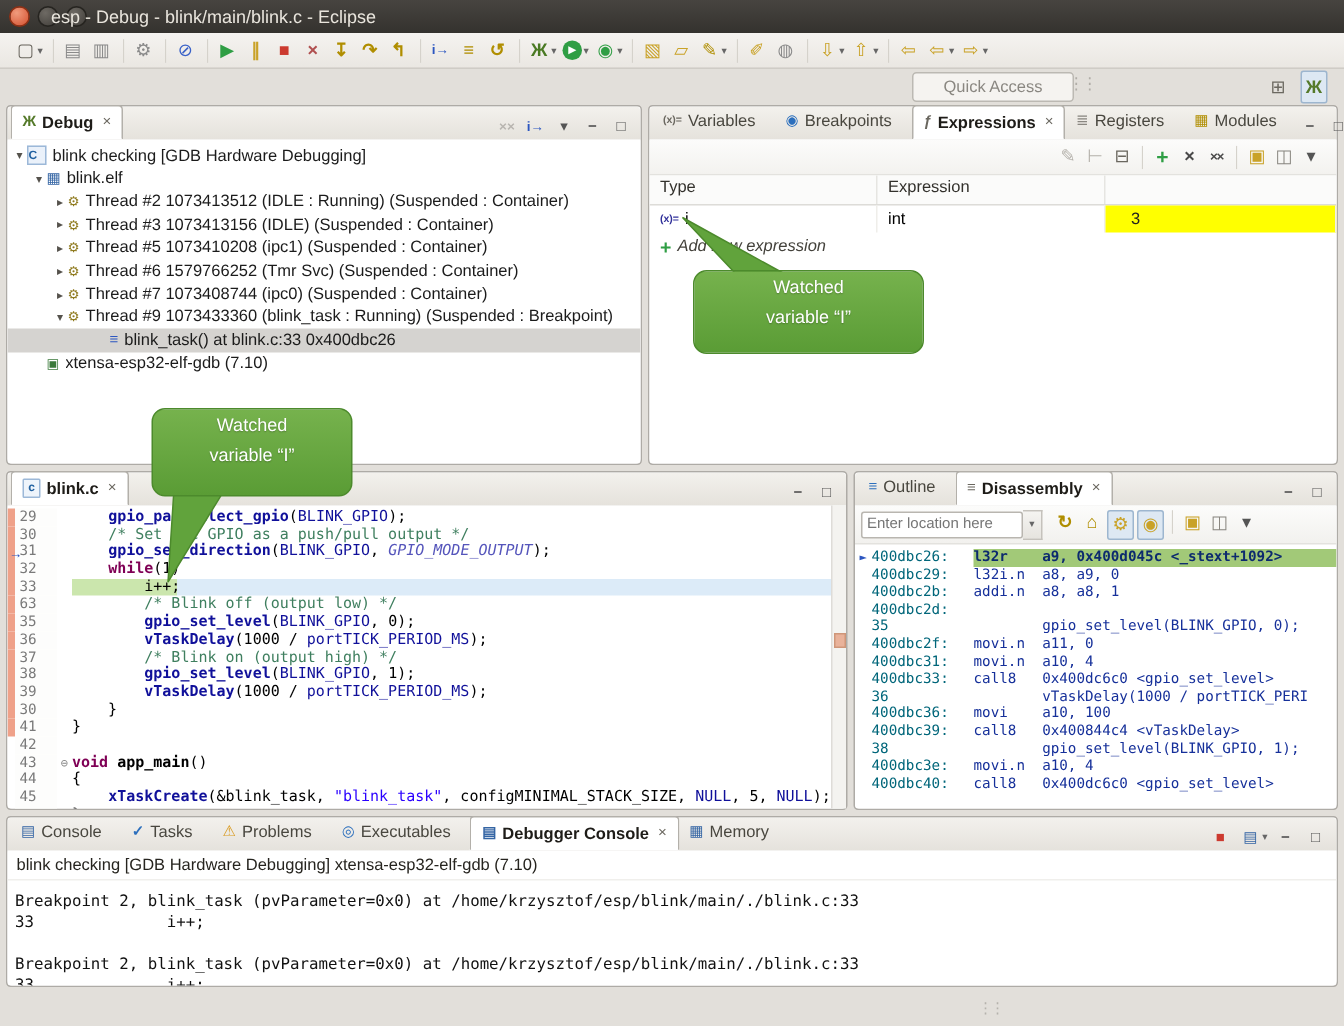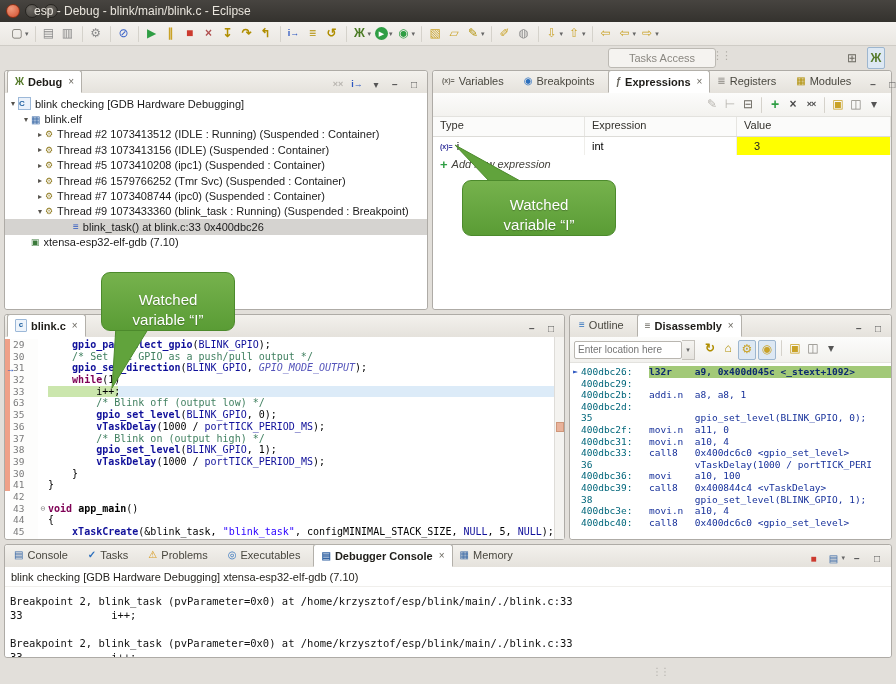--- a/index.html
+++ b/index.html
@@ -87,21 +87,21 @@
   .dr .t{color:#16309a;flex:1}
   .dr.cur .t{background:#a2c978;font-weight:bold;color:#0c2a6e}
 
   
   #console-view{left:4px;top:544px;width:888px;height:114px}
   .clabel{font-size:11px;color:#26241f;padding:4px 6px 3px 6px;border-bottom:1px solid #f0efec}
   .clines{margin-top:7px}
   .cline{font-family:"DejaVu Sans Mono",monospace;font-size:10.5px;height:14px;line-height:14px;white-space:pre;padding-left:5px;color:#111}
 
   
-  .callout{position:absolute;z-index:60;background:linear-gradient(#76b24d,#5a9c35);border:1px solid #4c8a2c;border-radius:9px;color:#fff;text-align:center;font-size:15px;display:flex;flex-direction:column;justify-content:flex-end;line-height:20px;text-shadow:0 1px 1px rgba(0,0,0,.25)}
+  .callout{position:absolute;z-index:60;background:linear-gradient(#76b24d,#5a9c35);border:1px solid #4c8a2c;border-radius:9px;color:#fff;text-align:center;font-size:12px;display:flex;flex-direction:column;justify-content:flex-start;line-height:20px;text-shadow:0 1px 1px rgba(0,0,0,.25)}
   #callout1{left:101px;top:272px;width:132px;height:57px}
   #callout2{left:462px;top:180px;width:152px;height:54px}
   .ctail{position:absolute;z-index:59}
   #grip-bottom{position:absolute;left:652px;top:666px;color:#b5b2ac;font-size:10px;letter-spacing:-2px}
 </style>
 </head>
 <body>
 
 <div id="titlebar">
   <span class="wbtn close"></span>
@@ -297,21 +297,21 @@
       <span class="tdd">▾</span>
     </span>
 
     <span class="tbw">
       <span class="tbg" style="color: rgb(201, 162, 39);">⇨</span>
       <span class="tdd">▾</span>
     </span>
   </div>
 
 <div id="subbar">
-  <span id="qa">Tasks Access</span>
+  <span id="qa">Quick Access</span>
   <span id="subgrip">⋮⋮</span>
   <span id="persp">
 
       <span class="tbw">
         <span class="tbg" style="color: rgb(107, 104, 96); font-size: 12px;">⊞</span>
       </span>
 
       <span class="tbw pressed">
         <span class="tbg" style="color: rgb(85, 122, 42); font-weight: bold;">Ж</span>
       </span>
@@ -505,21 +505,20 @@
           <span class="tbg" style="color: rgb(138, 135, 129);">◫</span>
         </span>
 
         <span class="tbw">
           <span class="tbg" style="color: rgb(85, 85, 85);">▾</span>
         </span>
       </div>
     <div class="ehead">
       <span class="hc c2">Type</span>
       <span class="hc c1">Expression</span>
-      <span class="hc c3">Value</span>
     </div>
     <div>
 
         <div class="erow">
           <span class="ecell c1">
             <span style="color: rgb(48, 48, 154); font-size: 7px; font-weight: bold;">(x)=</span>
             <span>i</span>
           </span>
           <span class="ecell c2">int</span>
           <span class="ecell c3 val">3</span>
@@ -759,20 +758,21 @@
 
         <div class="dr cur">
           <span class="m">►</span>
           <span class="a">400dbc26:</span>
           <span class="t">l32r    a9, 0x400d045c &lt;_stext+1092&gt;</span>
         </div>
 
         <div class="dr">
           <span class="m"></span>
           <span class="a">400dbc29:</span>
+          <span class="t">l32i.n  a8, a9, 0</span>
         </div>
 
         <div class="dr">
           <span class="m"></span>
           <span class="a">400dbc2b:</span>
           <span class="t">addi.n  a8, a8, 1</span>
         </div>
 
         <div class="dr">
           <span class="m"></span>

